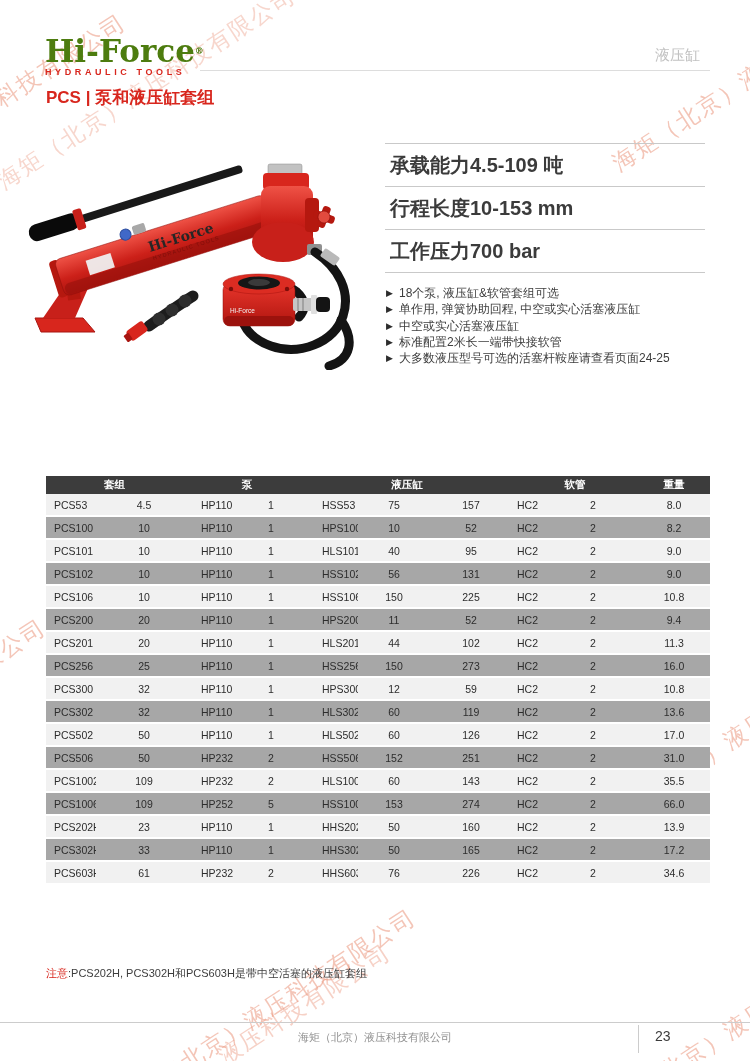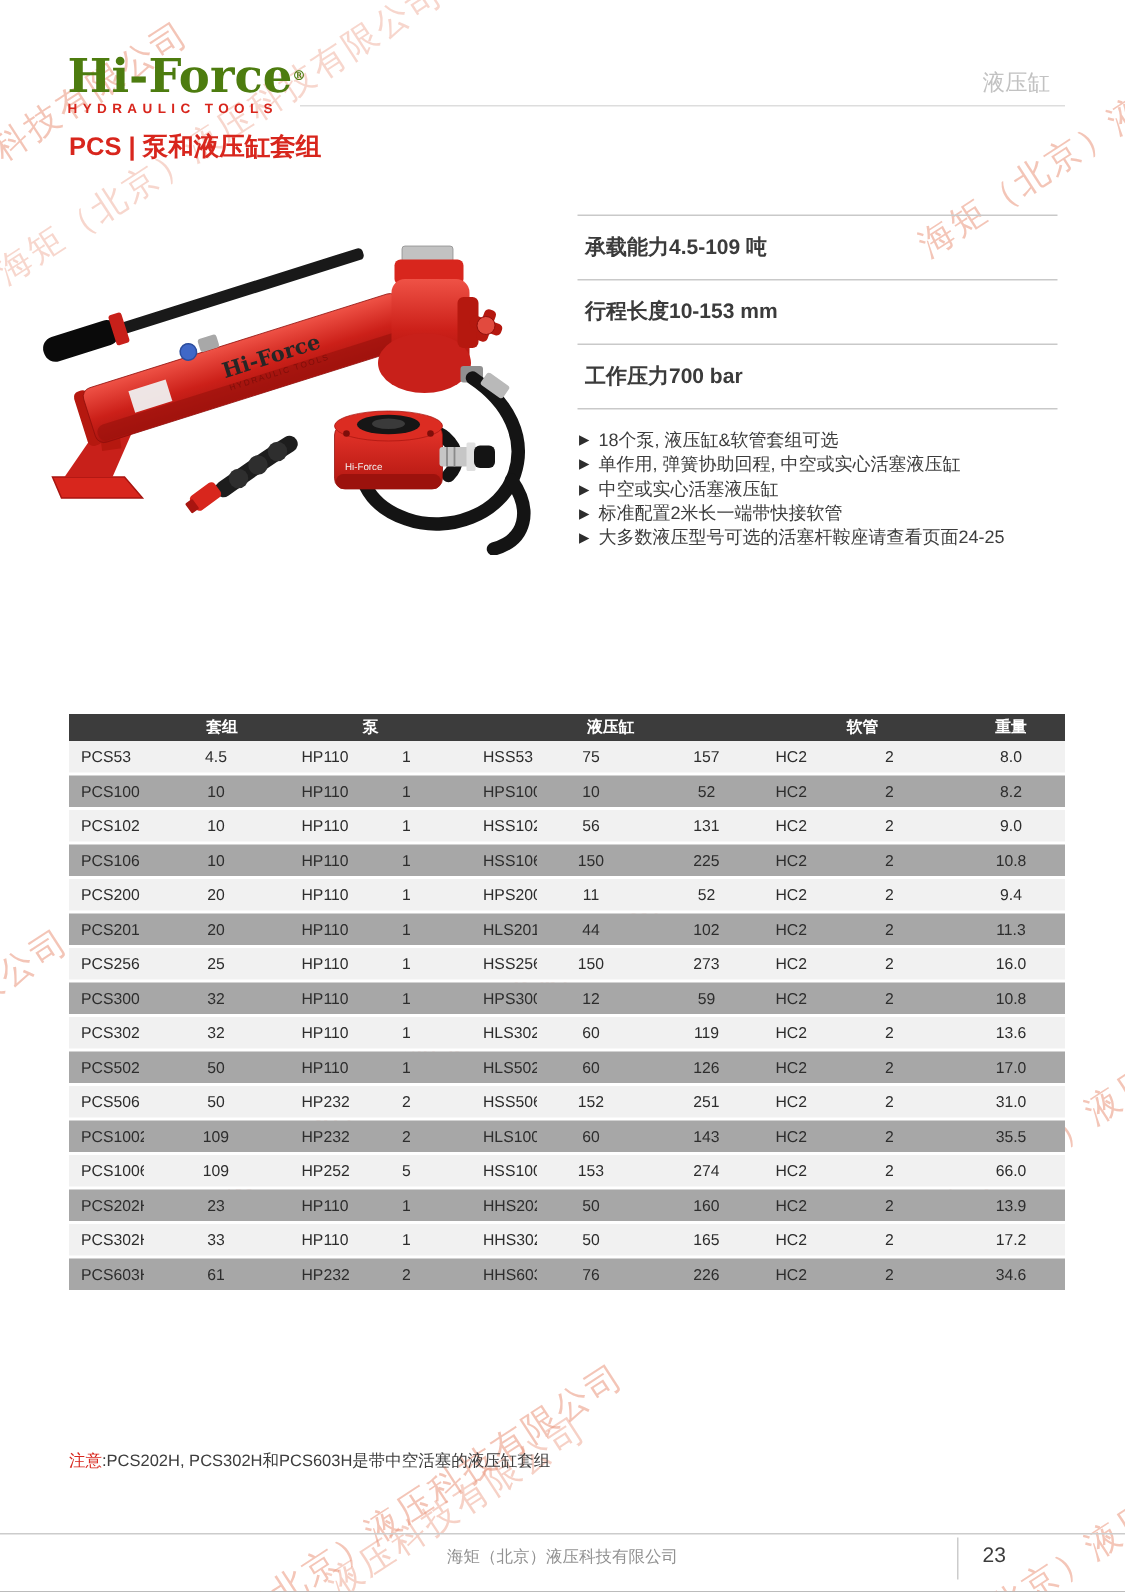--- a/index.html
+++ b/index.html
@@ -27,31 +27,31 @@
   .logo-name sup { font-size:9px; vertical-align:top; }
   .logo-tagline { font-size:9px; font-weight:bold; letter-spacing:3.6px; color:#d8261d; margin-top:1px; }
   .corner-label { position:absolute; right:50px; top:46px; font-size:15px; color:#c2c2c2; z-index:10; }
   .head-rule { position:absolute; left:200px; right:40px; top:70px; border-top:1px solid #ddd; z-index:4; }
   .page-title { position:absolute; left:46px; top:86px; font-size:17px; font-weight:bold; color:#d8261d; z-index:10; }
   
   .figure { position:absolute; left:25px; top:140px; width:345px; height:230px; z-index:6; }
   
   .specs { position:absolute; left:385px; top:143px; width:320px; border-bottom:1px solid #c9c9c9; z-index:6; }
   .spec-row { height:43px; border-top:1px solid #c9c9c9; display:flex; align-items:center;
-    font-size:14px; font-weight:bold; color:#3b3b3b; padding-left:5px; }
+    font-size:20px; font-weight:bold; color:#3b3b3b; padding-left:5px; }
   .features { position:absolute; left:386px; top:285px; width:330px; list-style:none; z-index:6; }
   .features li { font-size:12px; line-height:16.3px; color:#3d3d3d; padding-left:13px; position:relative; }
   .features li .tri { position:absolute; left:0; top:0; font-size:9px; color:#2d2d2d; }
   
   .tbl-wrap { position:absolute; left:46px; top:476px; width:664px; z-index:6; }
   table { border-collapse:separate; border-spacing:0; width:664px; table-layout:fixed; }
   thead th { background:#3c3c3c; color:#fff; font-size:10.5px; font-weight:bold;
     padding:0; height:18px; text-align:center; vertical-align:middle; }
   thead tr.sub th { height:20px; border-bottom:2px solid #fff; }
-  th.gl { text-align:center; padding-left:8px; }
+  th.gl { text-align:left; padding-left:8px; }
   tbody td { font-size:10.5px; color:#2d2d2d; height:23px; border-bottom:2px solid #fff;
     text-align:center; vertical-align:middle; overflow:hidden; white-space:nowrap; }
   tbody tr:nth-child(odd) td { background:#f1f1f1; }
   tbody tr:nth-child(even) td { background:#a7a7a7; }
   td.c0, th.h0 { text-align:left; padding-left:8px; }
   td.c2, th.h2 { text-align:left; padding-left:9px; }
   td.c4, th.h4 { text-align:left; padding-left:20px; }
   td.c7, th.h7 { text-align:left; padding-left:5px; }
   
   .note { position:absolute; left:46px; top:966px; font-size:11px; color:#3d3d3d; z-index:6; }
@@ -214,20 +214,32 @@
             <td class="c2">HP110</td>
             <td class="c3">1</td>
             <td class="c4">HPS100</td>
             <td class="c5">10</td>
             <td class="c6">52</td>
             <td class="c7">HC2</td>
             <td class="c8">2</td>
             <td class="c9">8.2</td>
           </tr>
           <tr>
+            <td class="c0">PCS101</td>
+            <td class="c1">10</td>
+            <td class="c2">HP110</td>
+            <td class="c3">1</td>
+            <td class="c4">HLS101</td>
+            <td class="c5">40</td>
+            <td class="c6">95</td>
+            <td class="c7">HC2</td>
+            <td class="c8">2</td>
+            <td class="c9">9.0</td>
+          </tr>
+          <tr>
             <td class="c0">PCS102</td>
             <td class="c1">10</td>
             <td class="c2">HP110</td>
             <td class="c3">1</td>
             <td class="c4">HSS102</td>
             <td class="c5">56</td>
             <td class="c6">131</td>
             <td class="c7">HC2</td>
             <td class="c8">2</td>
             <td class="c9">9.0</td>

